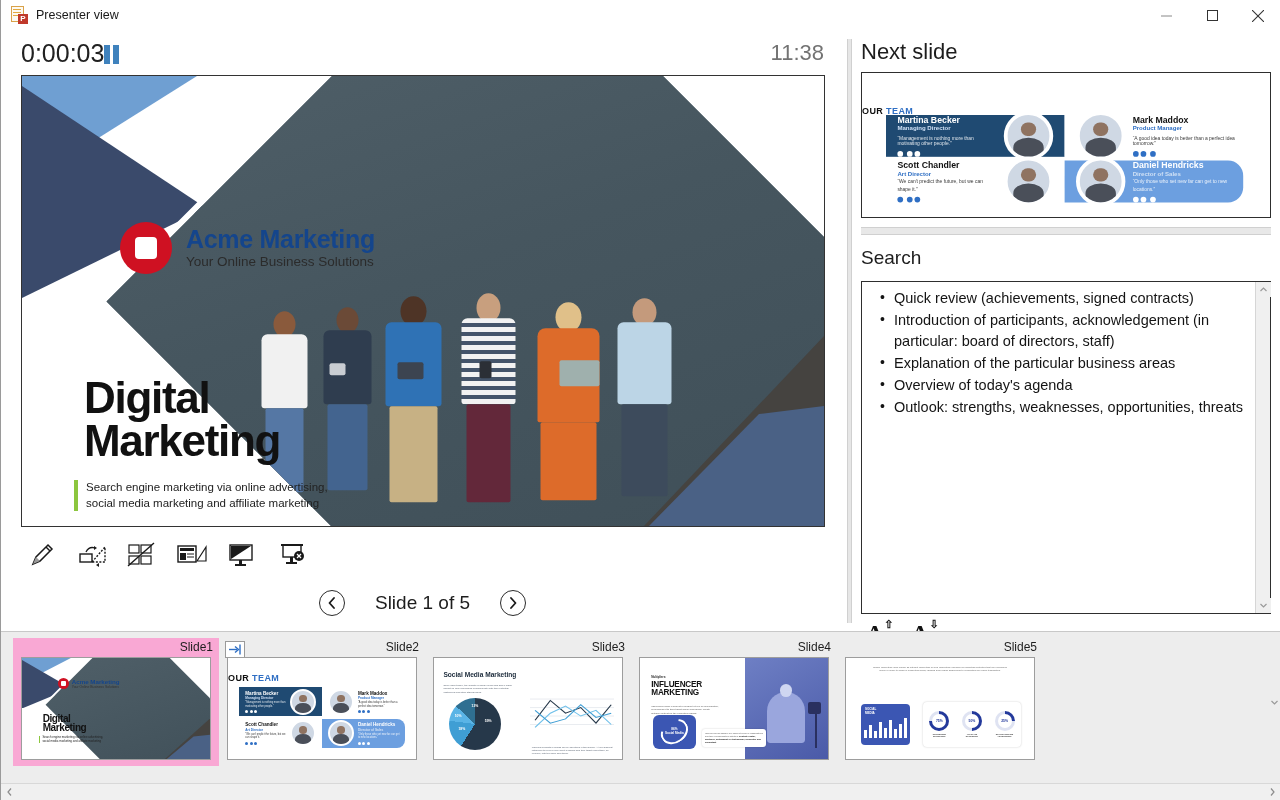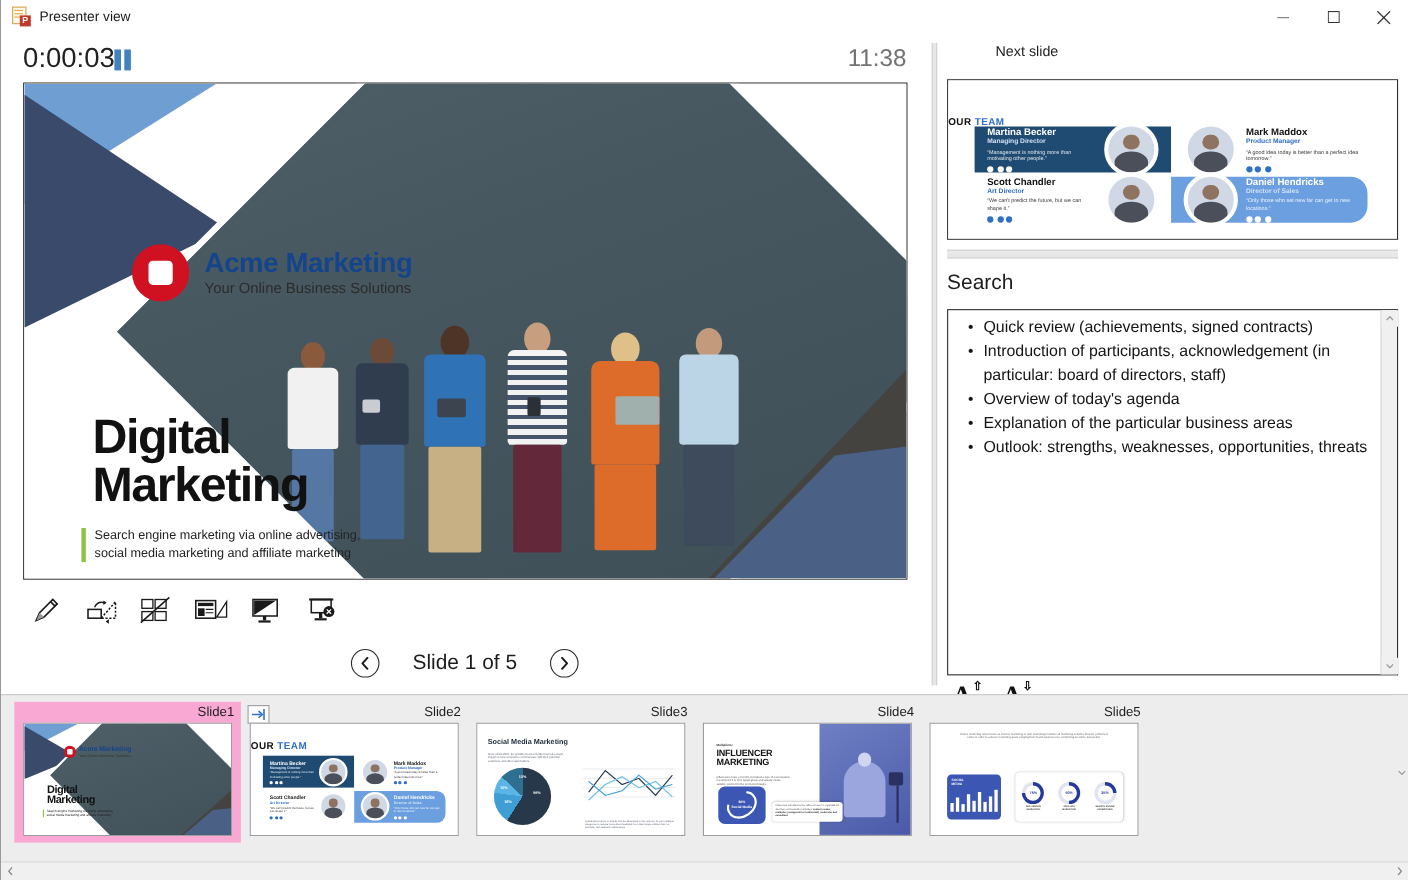--- a/index.html
+++ b/index.html
@@ -180,21 +180,21 @@
     content: ""; position: absolute; left: 3px; top: 8px; width: 3px; height: 584px;
     background: #e6e6e6; border-left: 1px solid #d0d0d0; border-right: 1px solid #d0d0d0;
   }
 
   
   .rightpane {
     position: absolute; left: 855px; top: 31px; width: 425px; height: 600px;
     background: #ffffff;
   }
   .pane-head {
-    font-size: 13px; color: #1d1d1d; padding: 8px 0 6px 5px; margin-left: 44px;
+    font-size: 22px; color: #1d1d1d; padding: 8px 0 6px 5px;
   }
   .nextslide-box {
     position: absolute; left: 5px; top: 41px; width: 410px; height: 146px;
     border: 1px solid #2e2e2e; background: #fff; overflow: hidden;
   }
   .hsplit {
     position: absolute; left: 5px; top: 196px; width: 410px; height: 8px;
     background: #e8e8e8; border-top: 1px solid #d0d0d0; border-bottom: 1px solid #d0d0d0;
   }
   .notes-head {
@@ -636,22 +636,22 @@
     </div>
 
     <div class="hsplit"></div>
 
     <div class="notes-head">Search</div>
 
     <div class="notes-box">
       <ul class="notes-list">
         <li>Quick review (achievements, signed contracts)</li>
         <li>Introduction of participants, acknowledgement (in particular: board of directors, staff)</li>
+        <li>Explanation of the particular business areas</li>
         <li>Overview of today's agenda</li>
-        <li>Explanation of the particular business areas</li>
         <li>Outlook: strengths, weaknesses, opportunities, threats</li>
       </ul>
       <div class="notes-scroll">
         <div class="sb-arrow" style="top:0">
           <svg width="7" height="5" viewBox="0 0 7 5">
               <path d="M0.5 4 L3.5 1 L6.5 4" fill="none" stroke="#9a9a9a" stroke-width="1.2"></path>
             </svg>
         </div>
         <div class="sb-arrow" style="bottom:0">
           <svg width="7" height="5" viewBox="0 0 7 5">

